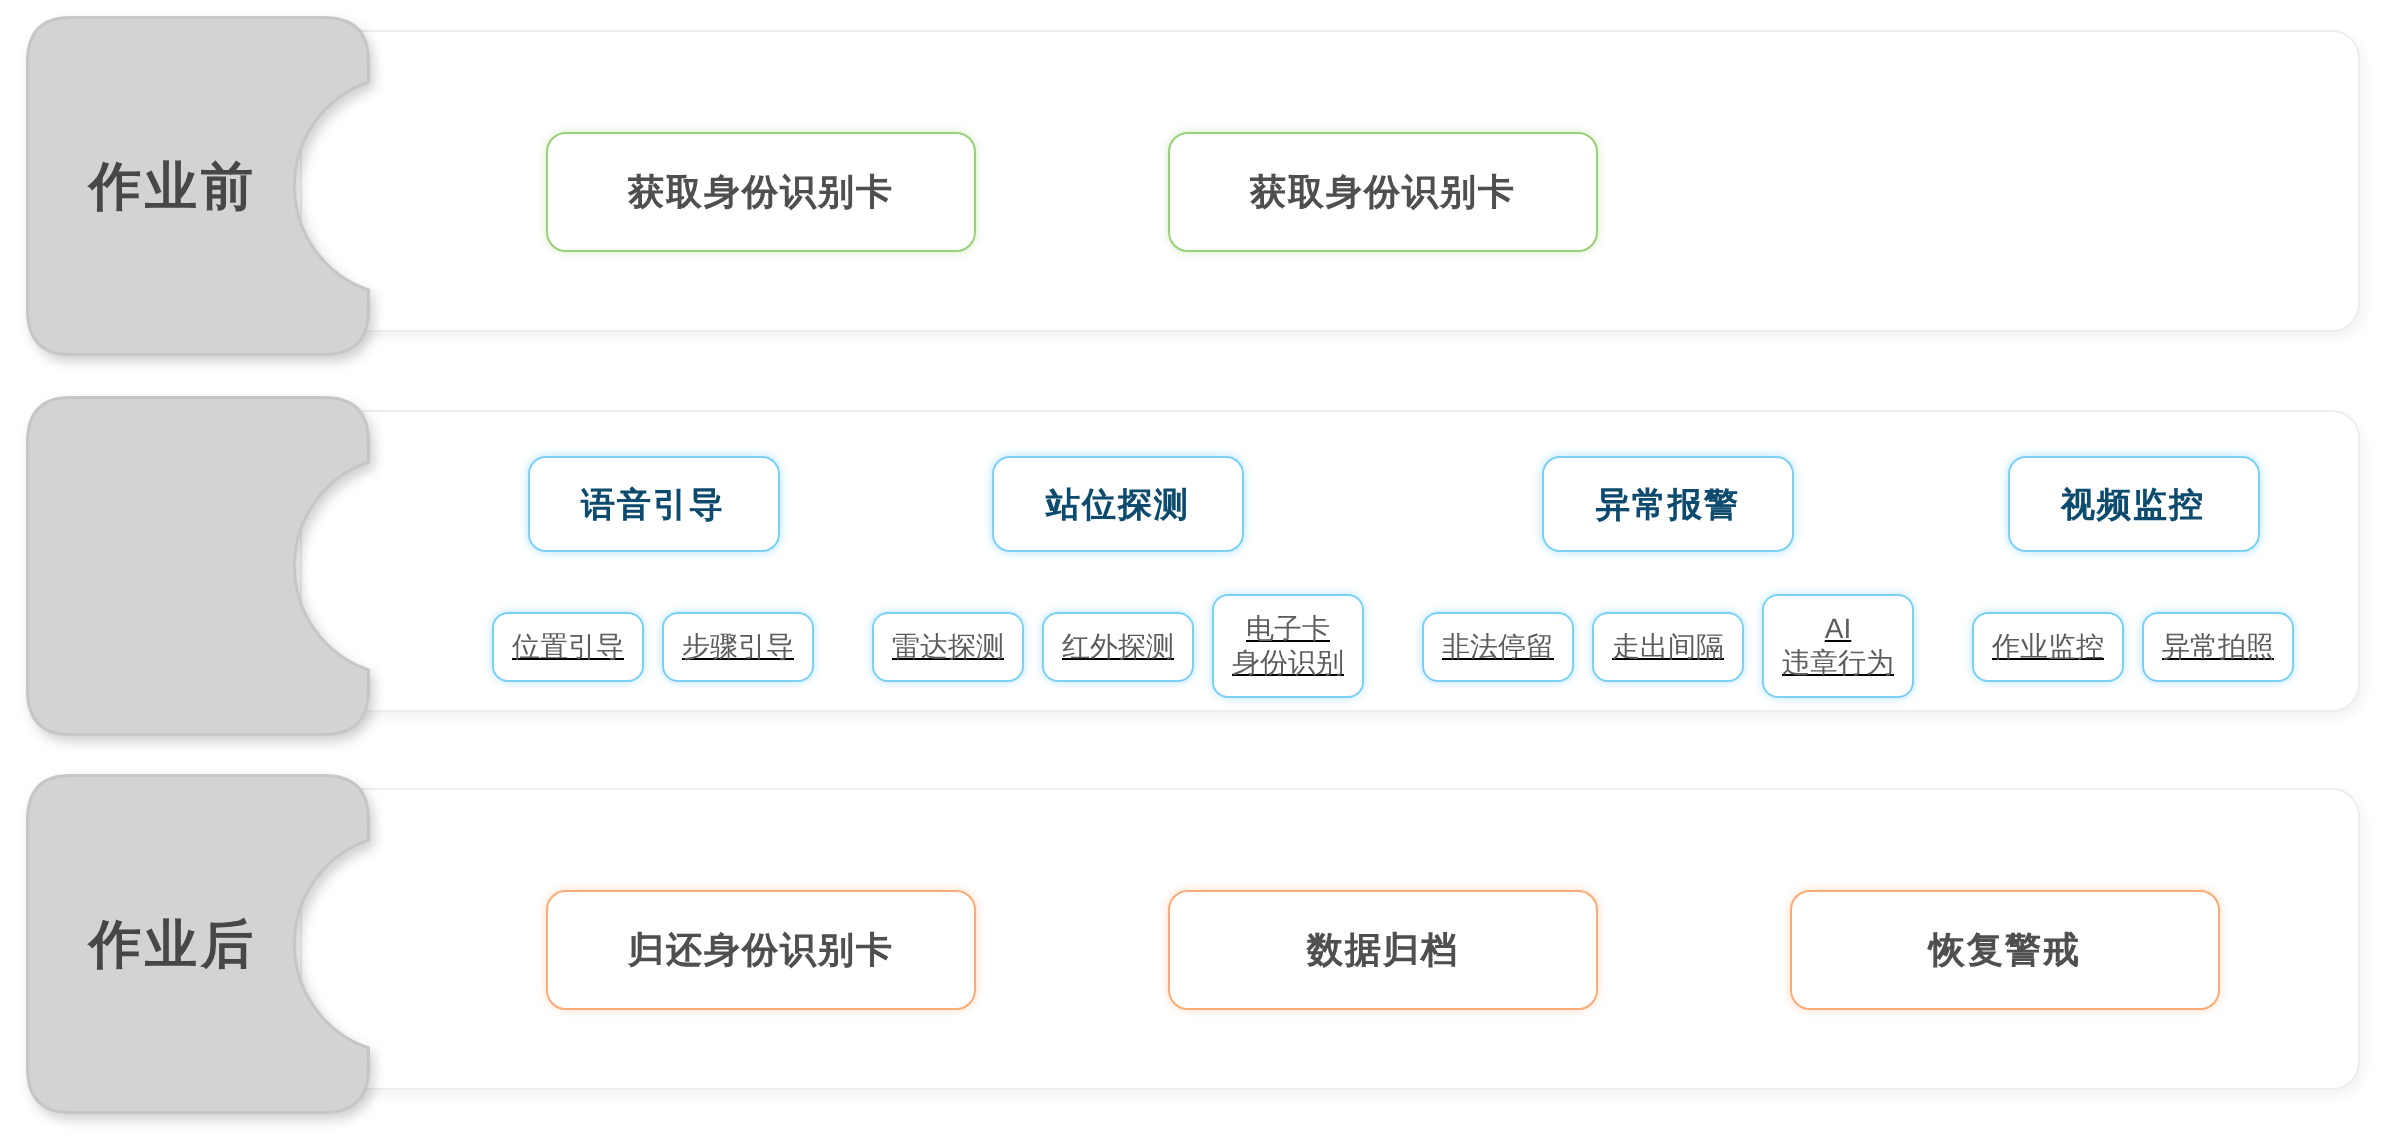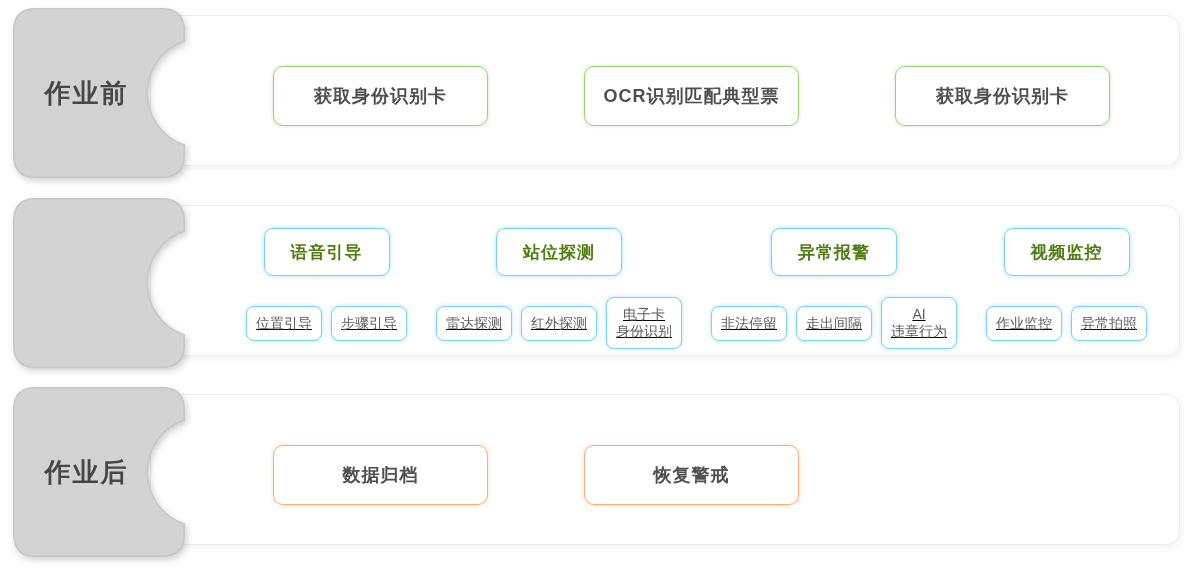--- a/index.html
+++ b/index.html
@@ -39,42 +39,41 @@
   }
   .green{border-color:#9bd07a;box-shadow:0 0 4px rgba(155,208,122,0.45);}
   .orange{border-color:#f8ac78;box-shadow:0 0 4px rgba(248,172,120,0.45);}
 
   
   .groups{display:flex;align-items:flex-start;gap:29px;padding-left:95px;padding-top:22px;}
   .group{display:flex;flex-direction:column;align-items:center;}
   .parentbox{
     height:48px;min-width:126px;box-sizing:border-box;padding:0 16px;background:#fff;
     display:flex;align-items:center;justify-content:center;
-    font-size:17px;font-weight:bold;color:#4d7c0f;letter-spacing:1px;
+    font-size:17px;font-weight:bold;color:#0c4a6e;letter-spacing:1px;
     border:1.5px solid #7dd0f5;border-radius:9px;
     box-shadow:0 0 5px rgba(125,208,245,0.6);
   }
   .children{display:flex;align-items:center;gap:9px;margin-top:20px;height:54px;text-decoration:underline;}
   .childbox{
     padding:8px 9px;background:#fff;text-align:center;
     font-size:14px;color:#5c5c5c;line-height:17px;white-space:pre-line;
     border:1.5px solid #7dd0f5;border-radius:8px;
     box-shadow:0 0 4px rgba(125,208,245,0.55);
   }
 </style>
 </head>
 <body>
 
 <div class="stage">
 
   <section class="phase phase-before">
     <div class="panel">
       <div class="boxes">
         <div class="bigbox green">获取身份识别卡</div>
-        <div class="bigbox green">OCR识别匹配典型票</div>
         <div class="bigbox green">获取身份识别卡</div>
       </div>
     </div>
     <div class="tab">
       <svg width="172" height="170" viewBox="0 0 172 170">
         <path d="M22,0.75 H149 Q171.25,0.75 171.25,23 V33 A55,55 0 0 0 171.25,137 V147
                  Q171.25,169.25 149,169.25 H22 Q0.75,169.25 0.75,147 V23 Q0.75,0.75 22,0.75 Z" fill="#d3d3d3" stroke="#c6c6c6" stroke-width="1.5"></path>
       </svg>
       <div class="tab-label">作业前</div>
     </div>
@@ -126,20 +125,21 @@
       <svg width="172" height="170" viewBox="0 0 172 170">
         <path d="M22,0.75 H149 Q171.25,0.75 171.25,23 V33 A55,55 0 0 0 171.25,137 V147
                  Q171.25,169.25 149,169.25 H22 Q0.75,169.25 0.75,147 V23 Q0.75,0.75 22,0.75 Z" fill="#d3d3d3" stroke="#c6c6c6" stroke-width="1.5"></path>
       </svg>
     </div>
   </section>
 
   <section class="phase phase-after">
     <div class="panel">
       <div class="boxes">
+        <div class="bigbox orange">归还身份识别卡</div>
         <div class="bigbox orange">数据归档</div>
         <div class="bigbox orange">恢复警戒</div>
       </div>
     </div>
     <div class="tab">
       <svg width="172" height="170" viewBox="0 0 172 170">
         <path d="M22,0.75 H149 Q171.25,0.75 171.25,23 V33 A55,55 0 0 0 171.25,137 V147
                  Q171.25,169.25 149,169.25 H22 Q0.75,169.25 0.75,147 V23 Q0.75,0.75 22,0.75 Z" fill="#d3d3d3" stroke="#c6c6c6" stroke-width="1.5"></path>
       </svg>
       <div class="tab-label">作业后</div>

